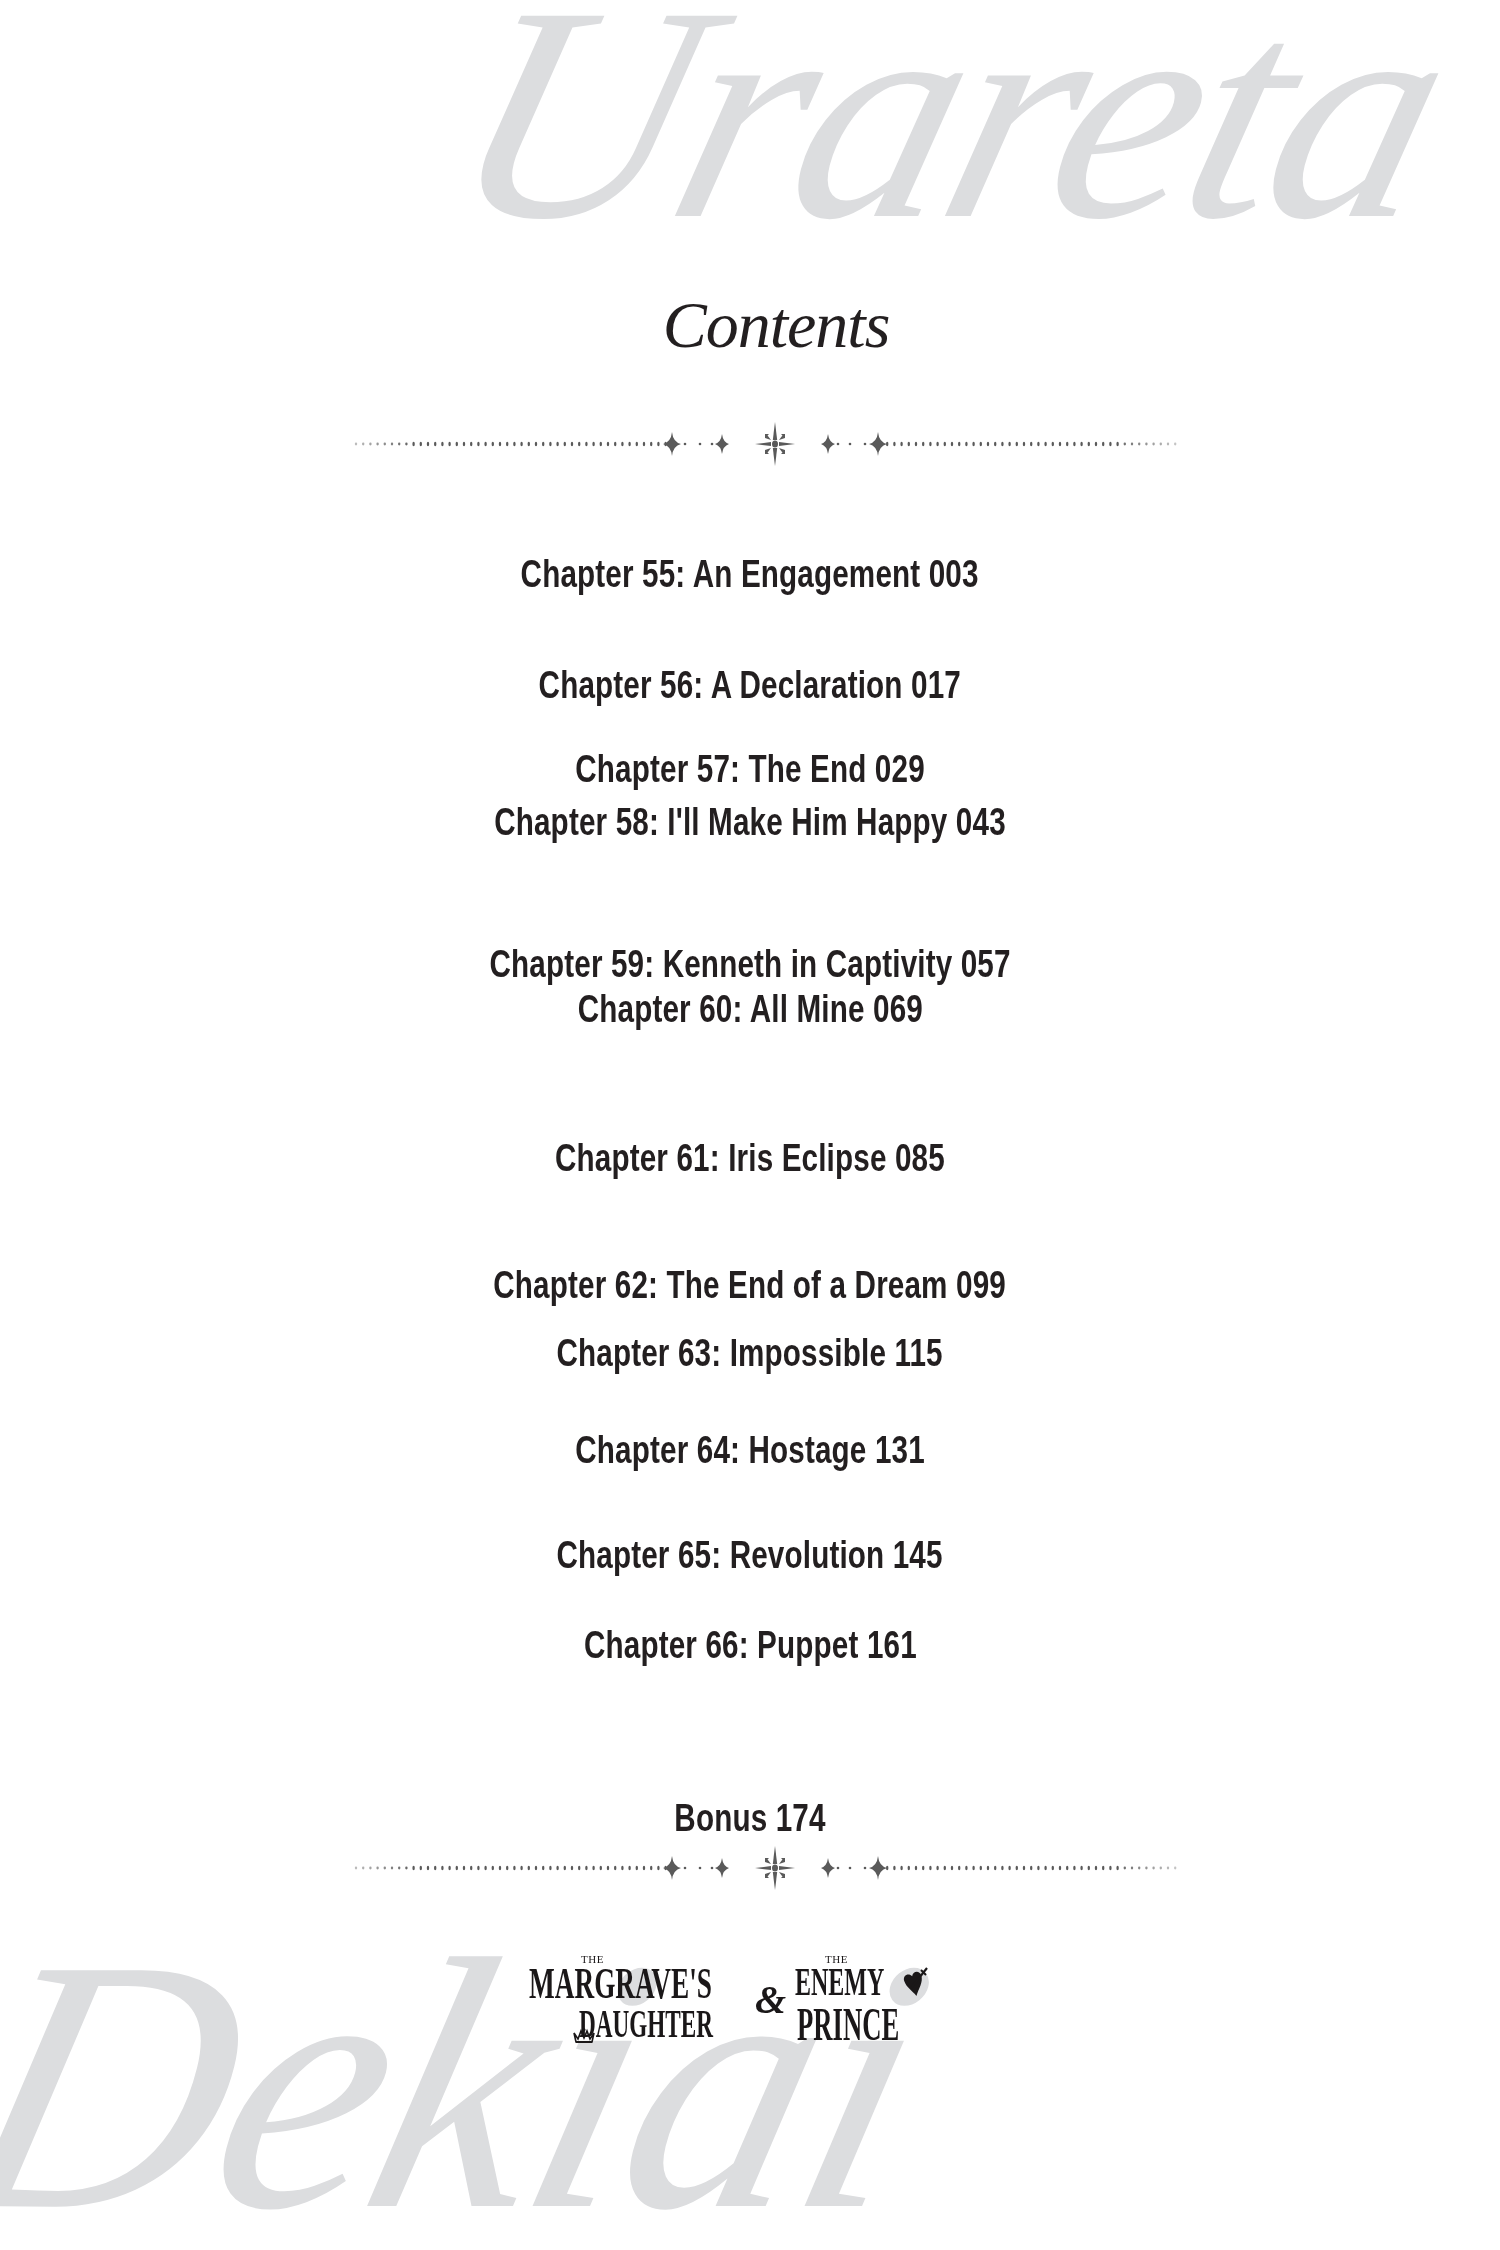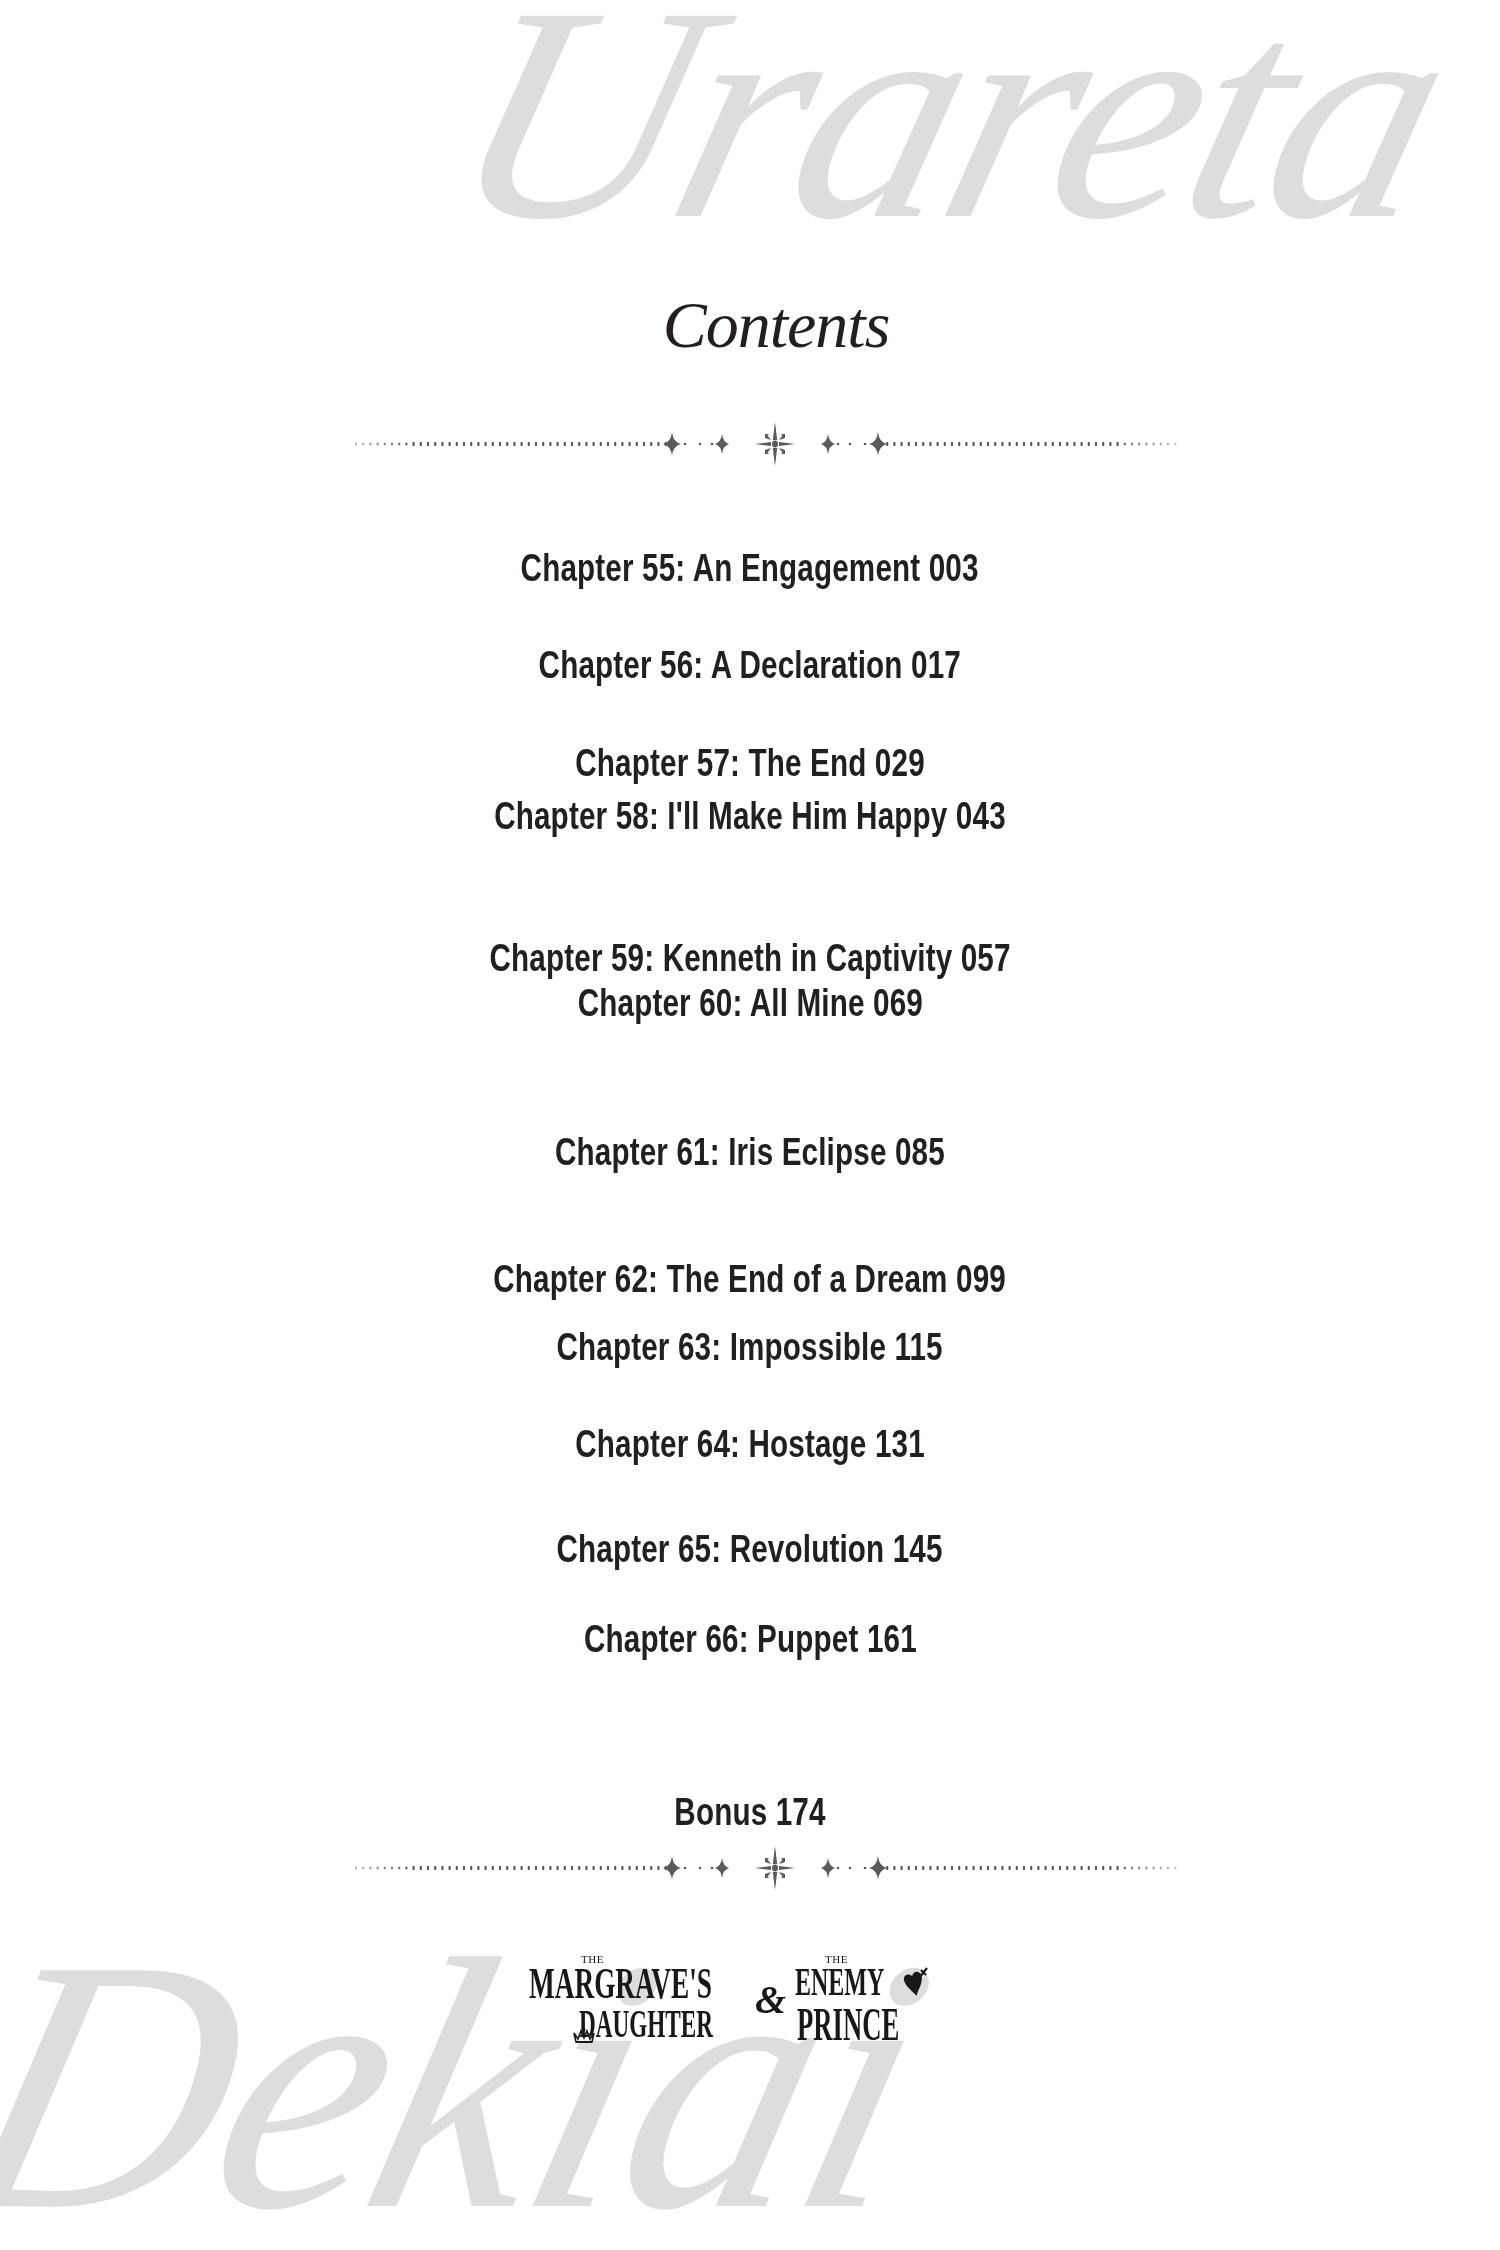--- a/index.html
+++ b/index.html
@@ -24,21 +24,21 @@
   }
 
   .ornament { position:absolute; left:350px; width:830px; height:70px; }
   .ornament svg { display:block; }
   .orn-top { top:409px; }
   .orn-bottom { top:1833px; }
 
   .toc { position:absolute; left:0; top:0; width:1500px; }
   .toc-row {
     position:absolute; left:0; width:1500px; height:50px;
-    display:flex; justify-content:center; 
+    display:flex; justify-content:center; align-items:center;
   }
   .toc-text {
     display:inline-block; white-space:nowrap;
     font-family:"Liberation Sans", "DejaVu Sans", sans-serif;
     font-weight:bold; font-size:38px; color:#231f20; line-height:1;
     transform:scaleX(0.78); transform-origin:center center;
     letter-spacing:0.2px;
   }
 
   .logo { position:absolute; left:529px; top:1950px; width:410px; height:100px; }
@@ -170,21 +170,21 @@
         <path d="M421 39 L415 41 L416.5 45 Z M415 45 L419 45 L415 41 Z" fill="#5a5a5a"></path>
         <path d="M421 31 L415 29 L416.5 25 Z M415 25 L419 25 L415 29 Z" fill="#5a5a5a"></path>
         <ellipse cx="425" cy="35" rx="3" ry="3.6" fill="#5a5a5a"></ellipse>
       </svg>
   </div>
 
   <div class="toc">
     <div class="toc-row" style="top:549px">
         <span class="toc-text">Chapter 55: An Engagement 003</span>
       </div>
-    <div class="toc-row" style="top:646px">
+    <div class="toc-row" style="top:660px">
         <span class="toc-text">Chapter 56: A Declaration 017</span>
       </div>
     <div class="toc-row" style="top:744px">
         <span class="toc-text">Chapter 57: The End 029</span>
       </div>
     <div class="toc-row" style="top:797px">
         <span class="toc-text">Chapter 58: I'll Make Him Happy 043</span>
       </div>
     <div class="toc-row" style="top:939px">
         <span class="toc-text">Chapter 59: Kenneth in Captivity 057</span>

